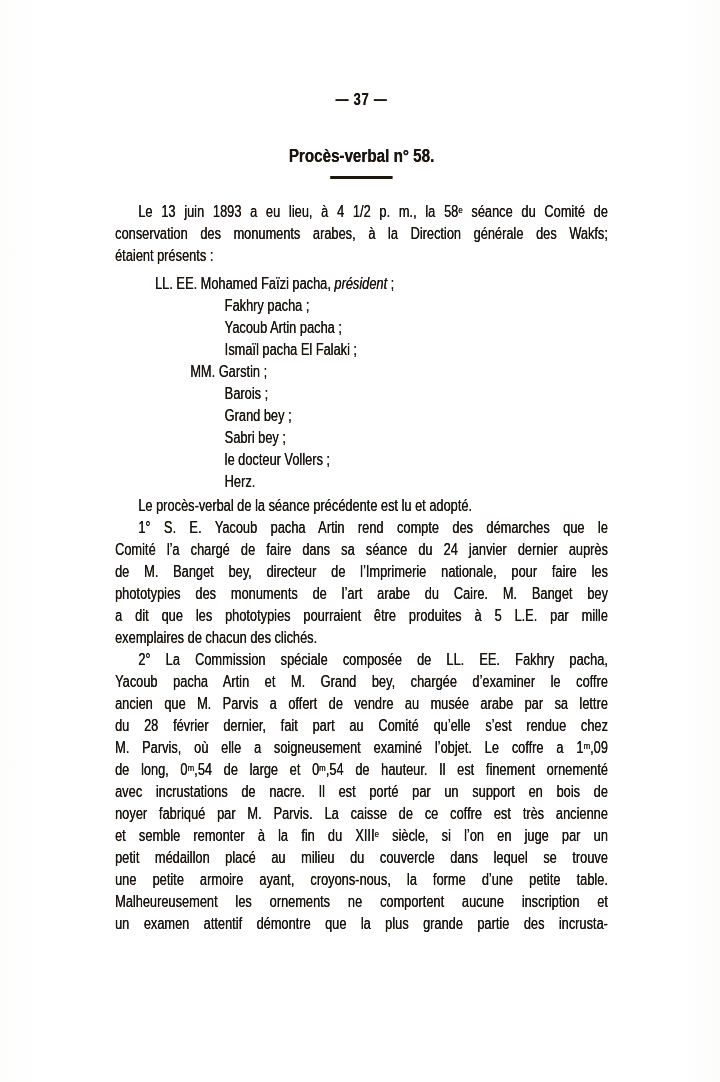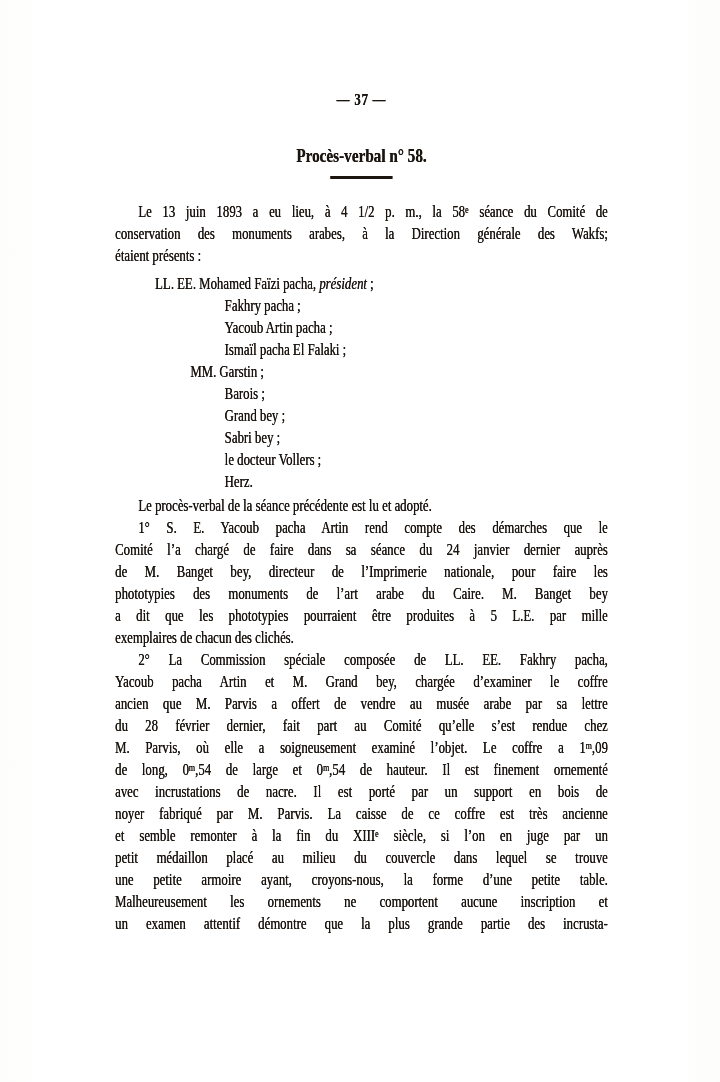--- a/index.html
+++ b/index.html
@@ -8,21 +8,21 @@
     background: #ffffff;
   }
   .page {
     position: relative;
     width: 720px;
     height: 1082px;
     background: #fefefdff;
     background: linear-gradient(90deg, #fdfdfc 0%, #ffffff 6%, #ffffff 94%, #fcfcfb 100%);
     overflow: hidden;
     color: #1b1510;
-    font-family: Liberation Serif, serif;
+    font-family: Liberation Sans, sans-serif;
   }
   
   .text-block {
     position: absolute;
     left: 115px;
     top: 0;
     width: 616px;
     transform: scaleX(0.8);
     transform-origin: 0 0;
     padding-top: 90px;

